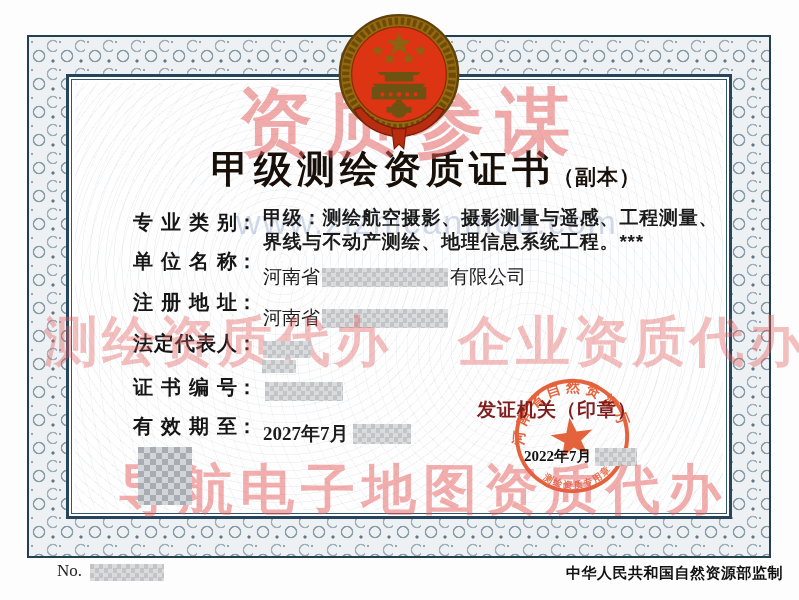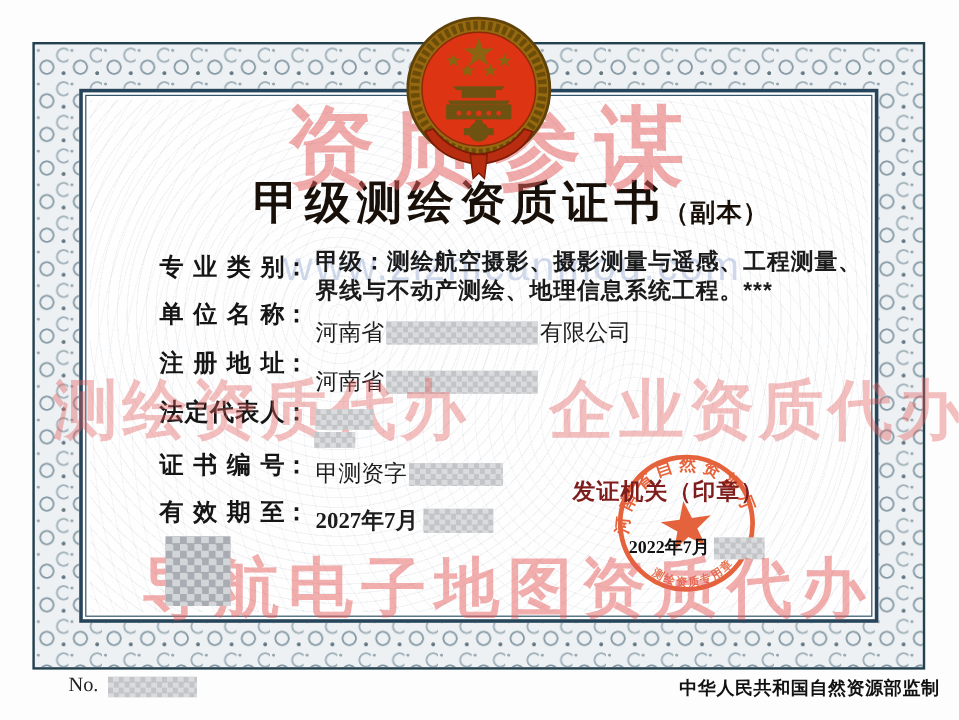--- a/index.html
+++ b/index.html
@@ -122,21 +122,20 @@
 
 <div class="abs val" style="left:263px;top:305px;">
   <span>河南省</span>
   <span class="mosaic" style="position:relative;display:inline-block;width:126px;height:19px;margin:0 2px;"></span>
 </div>
 
 <div class="abs mosaic" style="left:263px;top:341px;width:48px;height:17px;"></div>
 <div class="abs mosaic" style="left:262px;top:360px;width:34px;height:13px;"></div>
 
 <div class="abs val" style="left:263px;top:382px;">
-  <span>甲测资字</span>
   <span class="mosaic" style="position:relative;display:inline-block;width:78px;height:19px;margin:0 2px;"></span>
 </div>
 
 <div class="abs val" style="left:263px;top:421px;font-weight:700;">
   <span>2027年7月</span>
   <span class="mosaic" style="position:relative;display:inline-block;width:58px;height:20px;margin:0 4px;"></span>
 </div>
 
 <div class="abs issuer" style="left:477px;top:397px;">发证机关（印章）</div>
 <div class="abs date" style="left:524px;top:447px;">

